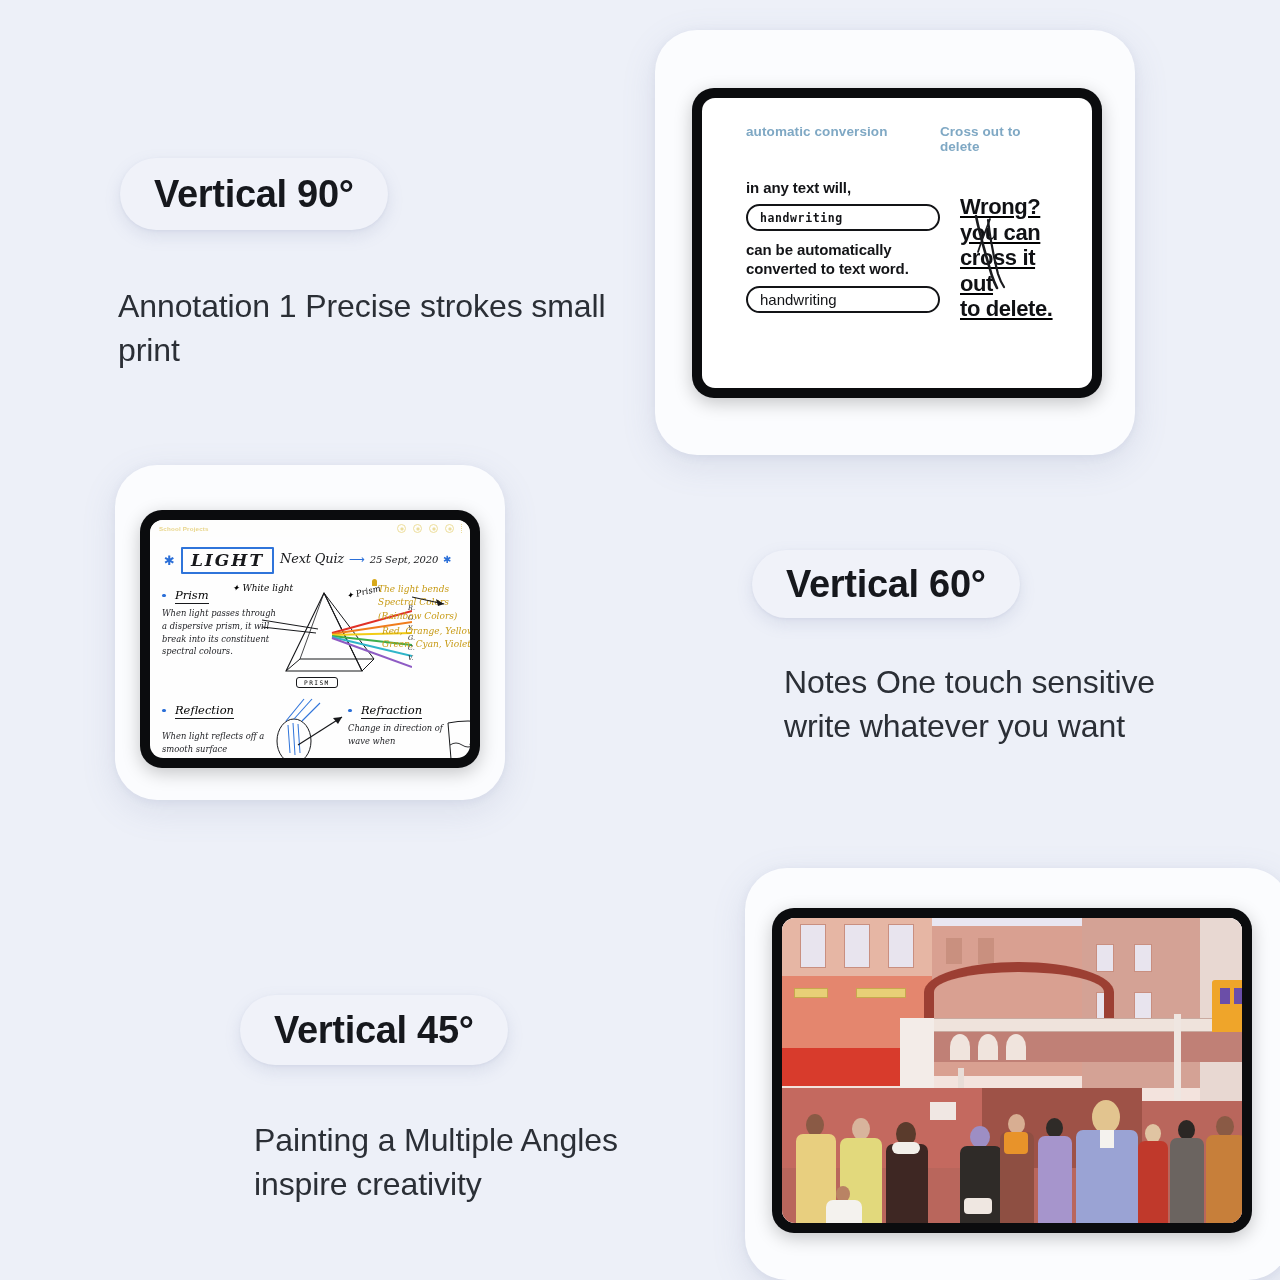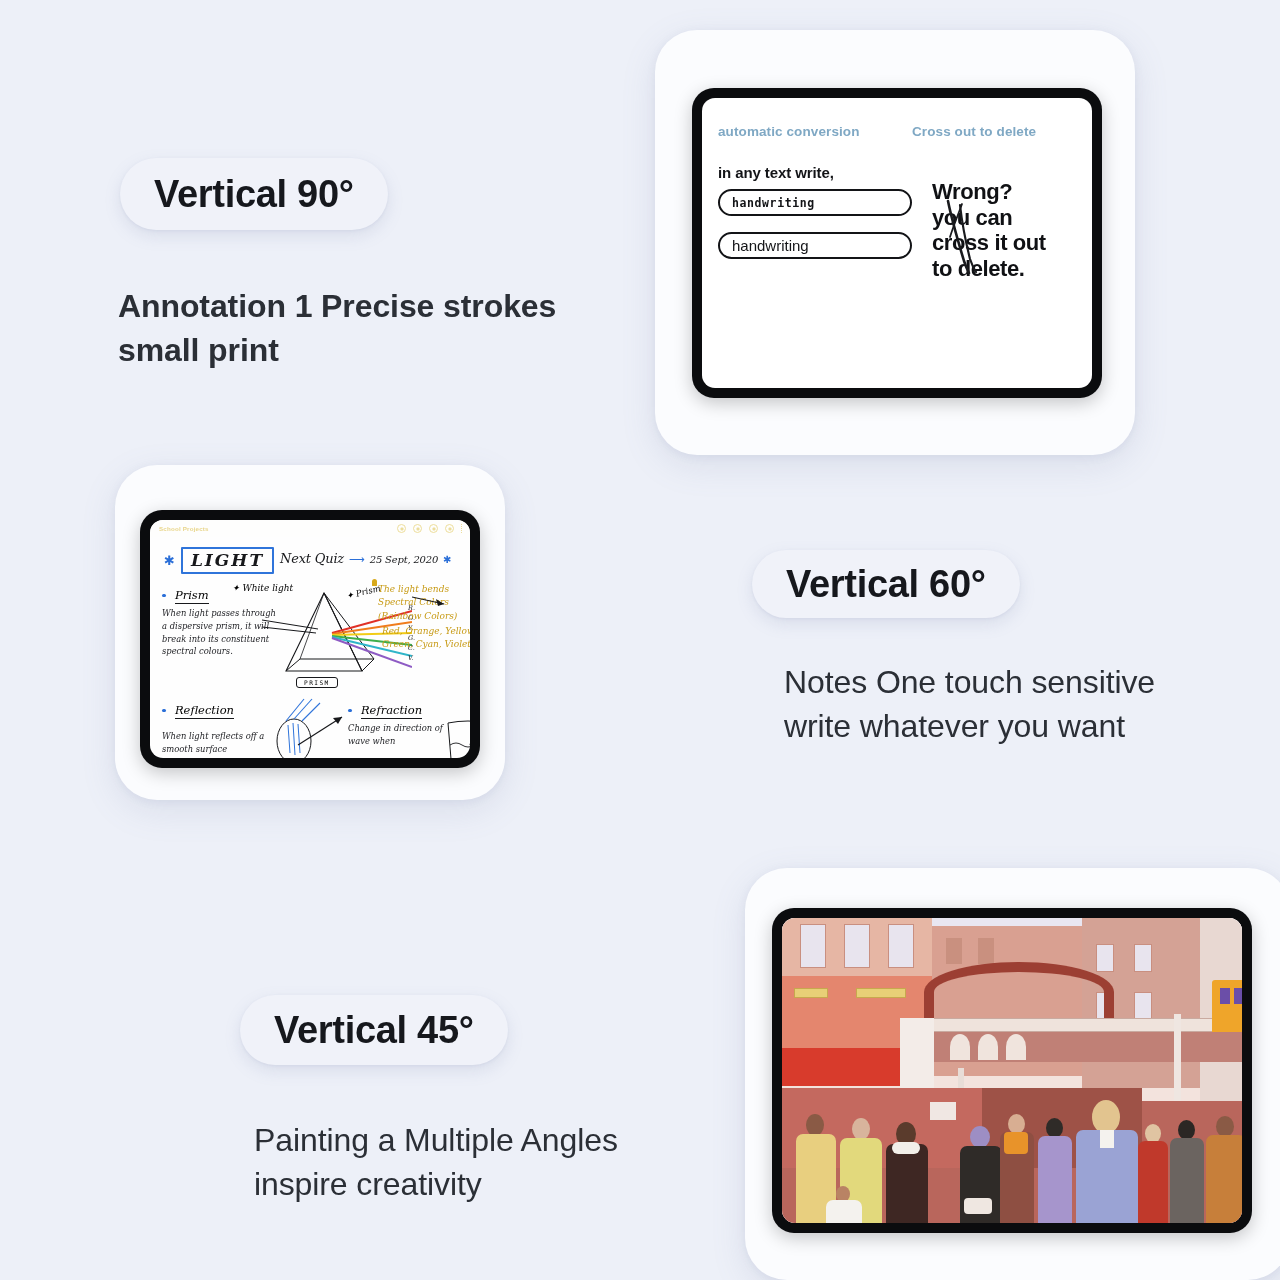--- a/index.html
+++ b/index.html
@@ -69,32 +69,32 @@
     background: #ffffff;
     border-radius: 13px;
     overflow: hidden;
     position: relative;
   }
 
   
   #card-handwriting { left: 655px;  top: 30px;  width: 480px; height: 425px; }
   #tablet-handwriting { left: 37px; top: 58px;  width: 410px; height: 310px; }
 
-  .hw-screen { padding: 26px 28px 0 16px; }
+  .hw-screen { padding: 26px 28px 0 44px; }
   .hw-head-row { display: flex; }
   .hw-head {
     font-size: 13.5px;
     font-weight: 700;
     color: #7fa8c4;
     letter-spacing: 0.1px;
   }
   #hw-head-left  { width: 194px; }
   .hw-cols { display: flex; margin-top: 24px; }
   .hw-col-left { width: 194px; }
-  .hw-col-right { flex: 1; position: relative; padding-left: 20px; }
+  .hw-col-right { flex: 1; position: relative; padding-left: 20px; text-decoration: underline; }
 
   .hw-line {
     font-size: 15px;
     font-weight: 700;
     color: #131417;
     line-height: 1.28;
     letter-spacing: -0.1px;
   }
   .hw-box {
     margin-top: 7px;
@@ -305,21 +305,21 @@
   .train-win { position: absolute; background: #6b4ea8; }
 
   .ground { position: absolute; bottom: 0; left: 0; width: 100%; height: 34%; background: #b5625a; }
 
   .person { position: absolute; }
   .head { position: absolute; border-radius: 50%; }
   .body { position: absolute; border-radius: 7px 7px 2px 2px; }
 
   
   #pill-90  { left: 120px; top: 158px; height: 72px; }
-  #cap-90   { left: 118px; top: 284px; width: 520px; font-weight: bold; }
+  #cap-90   { left: 118px; top: 284px; width: 520px; }
 
   #pill-60  { left: 752px; top: 550px; height: 68px; }
   #cap-60   { left: 762px; top: 660px; width: 420px; margin-left: 22px; }
 
   #pill-45  { left: 240px; top: 995px; height: 70px; }
   #cap-45   { left: 254px; top: 1118px; width: 440px; }
 </style>
 </head>
 <body>
 
@@ -333,28 +333,30 @@
     <div class="tablet-screen hw-screen">
 
       <div class="hw-head-row">
         <div class="hw-head" id="hw-head-left">automatic conversion</div>
         <div class="hw-head">Cross out to delete</div>
       </div>
 
       <div class="hw-cols">
 
         <div class="hw-col-left">
-          <div class="hw-line">in any text write,</div>
+          <div class="hw-line">in any text will,</div>
 
           <div class="hw-box">
             <span class="hw-box-hand">handwriting</span>
           </div>
 
           <div class="hw-gap"></div>
 
+          <div class="hw-line" style="white-space:pre-line">can be automatically
+converted to text word.</div>
 
           <div class="hw-box">
             <span class="hw-box-typed">handwriting</span>
           </div>
         </div>
 
         <div class="hw-col-right">
           <div class="hw-wrong">
             <div>Wrong?</div>
             <div>you can</div>

